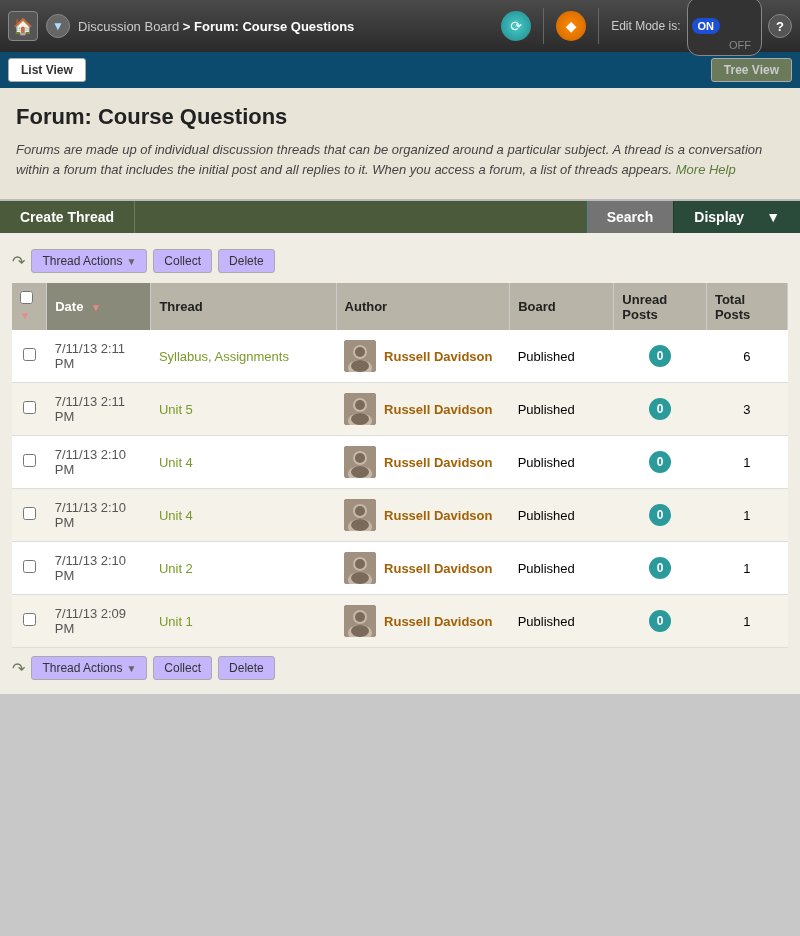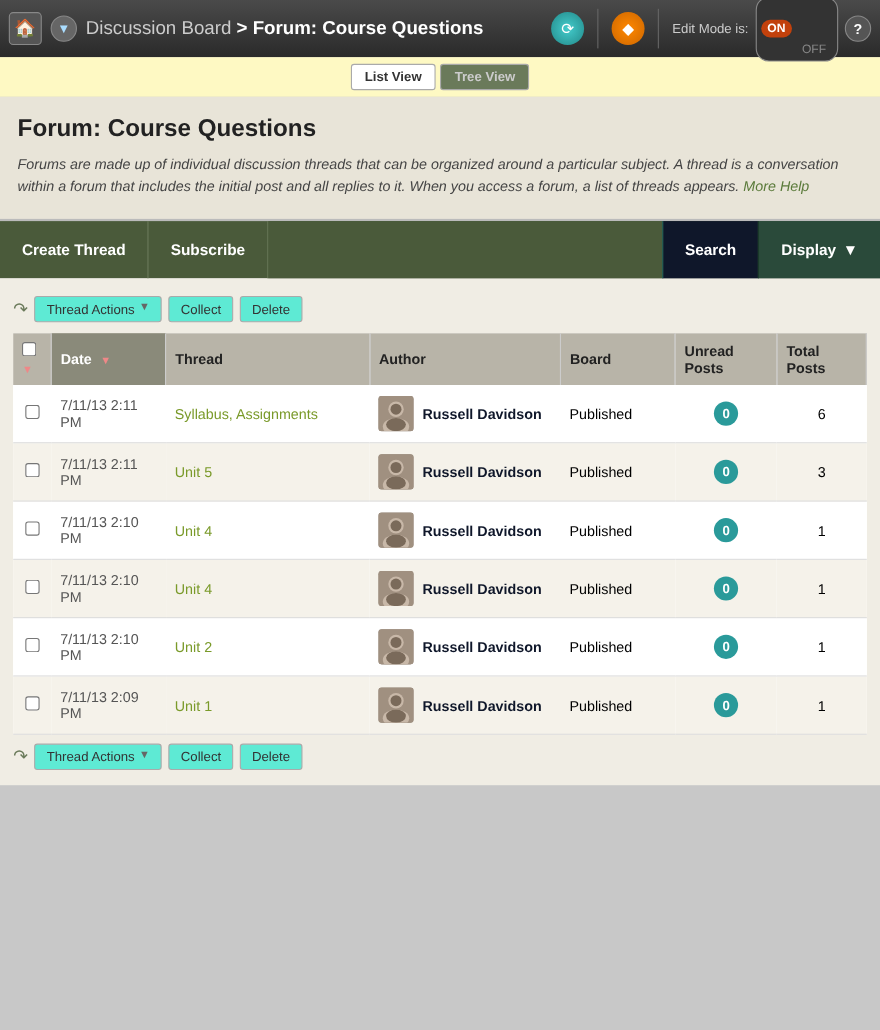--- a/index.html
+++ b/index.html
@@ -29,21 +29,21 @@
       border: 1px solid #888;
       border-radius: 50%;
       width: 24px; height: 24px;
       display: flex; align-items: center; justify-content: center;
       cursor: pointer;
       color: #adf;
       font-size: 12px;
     }
     .breadcrumb {
       color: #ccc;
-      font-size: 17px;
+      font-size: 13px;
       flex: 1;
     }
     .breadcrumb a { color: #ccc; text-decoration: none; }
     .breadcrumb span { color: white; font-weight: bold; }
     .nav-icons { display: flex; gap: 6px; align-items: center; }
     .nav-icon-btn {
       width: 30px; height: 30px;
       border-radius: 50%;
       display: flex; align-items: center; justify-content: center;
       cursor: pointer;
@@ -55,21 +55,21 @@
     .edit-mode-label { color: #ccc; font-size: 12px; }
     .edit-mode-toggle {
       background: #333;
       border: 1px solid #888;
       border-radius: 12px;
       padding: 2px 4px;
       display: flex; align-items: center; gap: 3px;
       cursor: pointer;
     }
     .toggle-on {
-      background: #c2410c;
+      background: #1d4ed8;
       color: white;
       font-weight: bold;
       font-size: 11px;
       padding: 2px 6px;
       border-radius: 10px;
     }
     .toggle-off {
       color: #888;
       font-size: 11px;
       padding: 2px 6px;
@@ -82,23 +82,23 @@
       width: 24px; height: 24px;
       display: flex; align-items: center; justify-content: center;
       color: white;
       font-weight: bold;
       cursor: pointer;
       font-size: 13px;
     }
 
     
     .view-toggle-bar {
-      background: #fef9c3;
+      background: #0c4a6e;
       display: flex;
-      justify-content: center;
+      justify-content: space-between;
       padding: 6px 8px;
       gap: 4px;
     }
     .view-btn {
       padding: 4px 12px;
       border: 1px solid #aaa;
       border-radius: 3px;
       cursor: pointer;
       font-size: 12px;
       font-weight: bold;
@@ -130,21 +130,21 @@
       font-size: 13px;
       line-height: 1.5;
     }
     .forum-desc a { color: #5a7a3a; }
 
     
     .toolbar {
       background: #4a5a3a;
       display: flex;
       align-items: stretch;
-      height: 52px;
+      height: 32px;
     }
     .toolbar-btn {
       color: white;
       font-size: 14px;
       font-weight: bold;
       padding: 0 20px;
       display: flex; align-items: center;
       cursor: pointer;
       border: none;
       background: transparent;
@@ -153,29 +153,29 @@
     }
     .toolbar-spacer { flex: 1; background: #4a5a3a; }
     .toolbar-right { display: flex; }
     .toolbar-search-btn {
       color: white;
       font-size: 14px;
       font-weight: bold;
       padding: 0 20px;
       display: flex; align-items: center;
       cursor: pointer;
-      background: #0f172a;
+      background: #737373;
       border-left: 1px solid #2a6a5a;
     }
     .toolbar-display-btn {
       color: white;
       font-size: 14px;
       font-weight: bold;
       padding: 0 20px;
-      display: flex; align-items: center; gap: 6px;
+      display: flex; align-items: center; gap: 22px;
       cursor: pointer;
       background: #2a4a3a;
       border-left: 1px solid #1a3a2a;
     }
 
     
     .content {
       background: #f0ede4;
       padding: 10px 12px;
     }
@@ -191,23 +191,23 @@
     .action-arrow {
       color: #6a7a5a;
       font-size: 16px;
     }
     .action-btn {
       padding: 4px 10px;
       border: 1px solid #aaa;
       border-radius: 3px;
       cursor: pointer;
       font-size: 12px;
-      background: #5eead4;
+      background: #c4b5fd;
       color: #333;
-      display: flex; align-items: flex-start; gap: 4px;
+      display: flex; align-items: center; gap: 4px;
     }
     .action-btn-chevron { color: #666; font-size: 10px; }
 
     
     .thread-table {
       width: 100%;
       border-collapse: collapse;
       background: white;
     }
     .thread-table thead tr {
@@ -262,21 +262,21 @@
     .author-avatar {
       width: 32px; height: 32px;
       border-radius: 3px;
       background: #8a7a6a;
       overflow: hidden;
       flex-shrink: 0;
       display: flex; align-items: center; justify-content: center;
     }
     .author-name {
       font-weight: bold;
-      color: #0f172a;
+      color: #a16207;
     }
 
     .badge-teal {
       background: #2a9a9a;
       color: white;
       border-radius: 50%;
       width: 22px; height: 22px;
       display: inline-flex;
       align-items: center; justify-content: center;
       font-weight: bold;
@@ -338,21 +338,20 @@
 <div class="forum-header">
   <div class="forum-title">Forum: Course Questions</div>
   <div class="forum-desc">
     <span>Forums are made up of individual discussion threads that can be organized around a particular subject. A thread is a conversation within a forum that includes the initial post and all replies to it. When you access a forum, a list of threads appears.</span>
     <a>More Help</a>
   </div>
 </div>
 
 <div class="toolbar">
   <button class="toolbar-btn">Create Thread</button>
-  <button class="toolbar-btn">Subscribe</button>
   <div class="toolbar-spacer"></div>
   <div class="toolbar-right">
     <div class="toolbar-search-btn">Search</div>
     <div class="toolbar-display-btn">
       <span>Display</span>
       <span>▼</span>
     </div>
   </div>
 </div>
 

